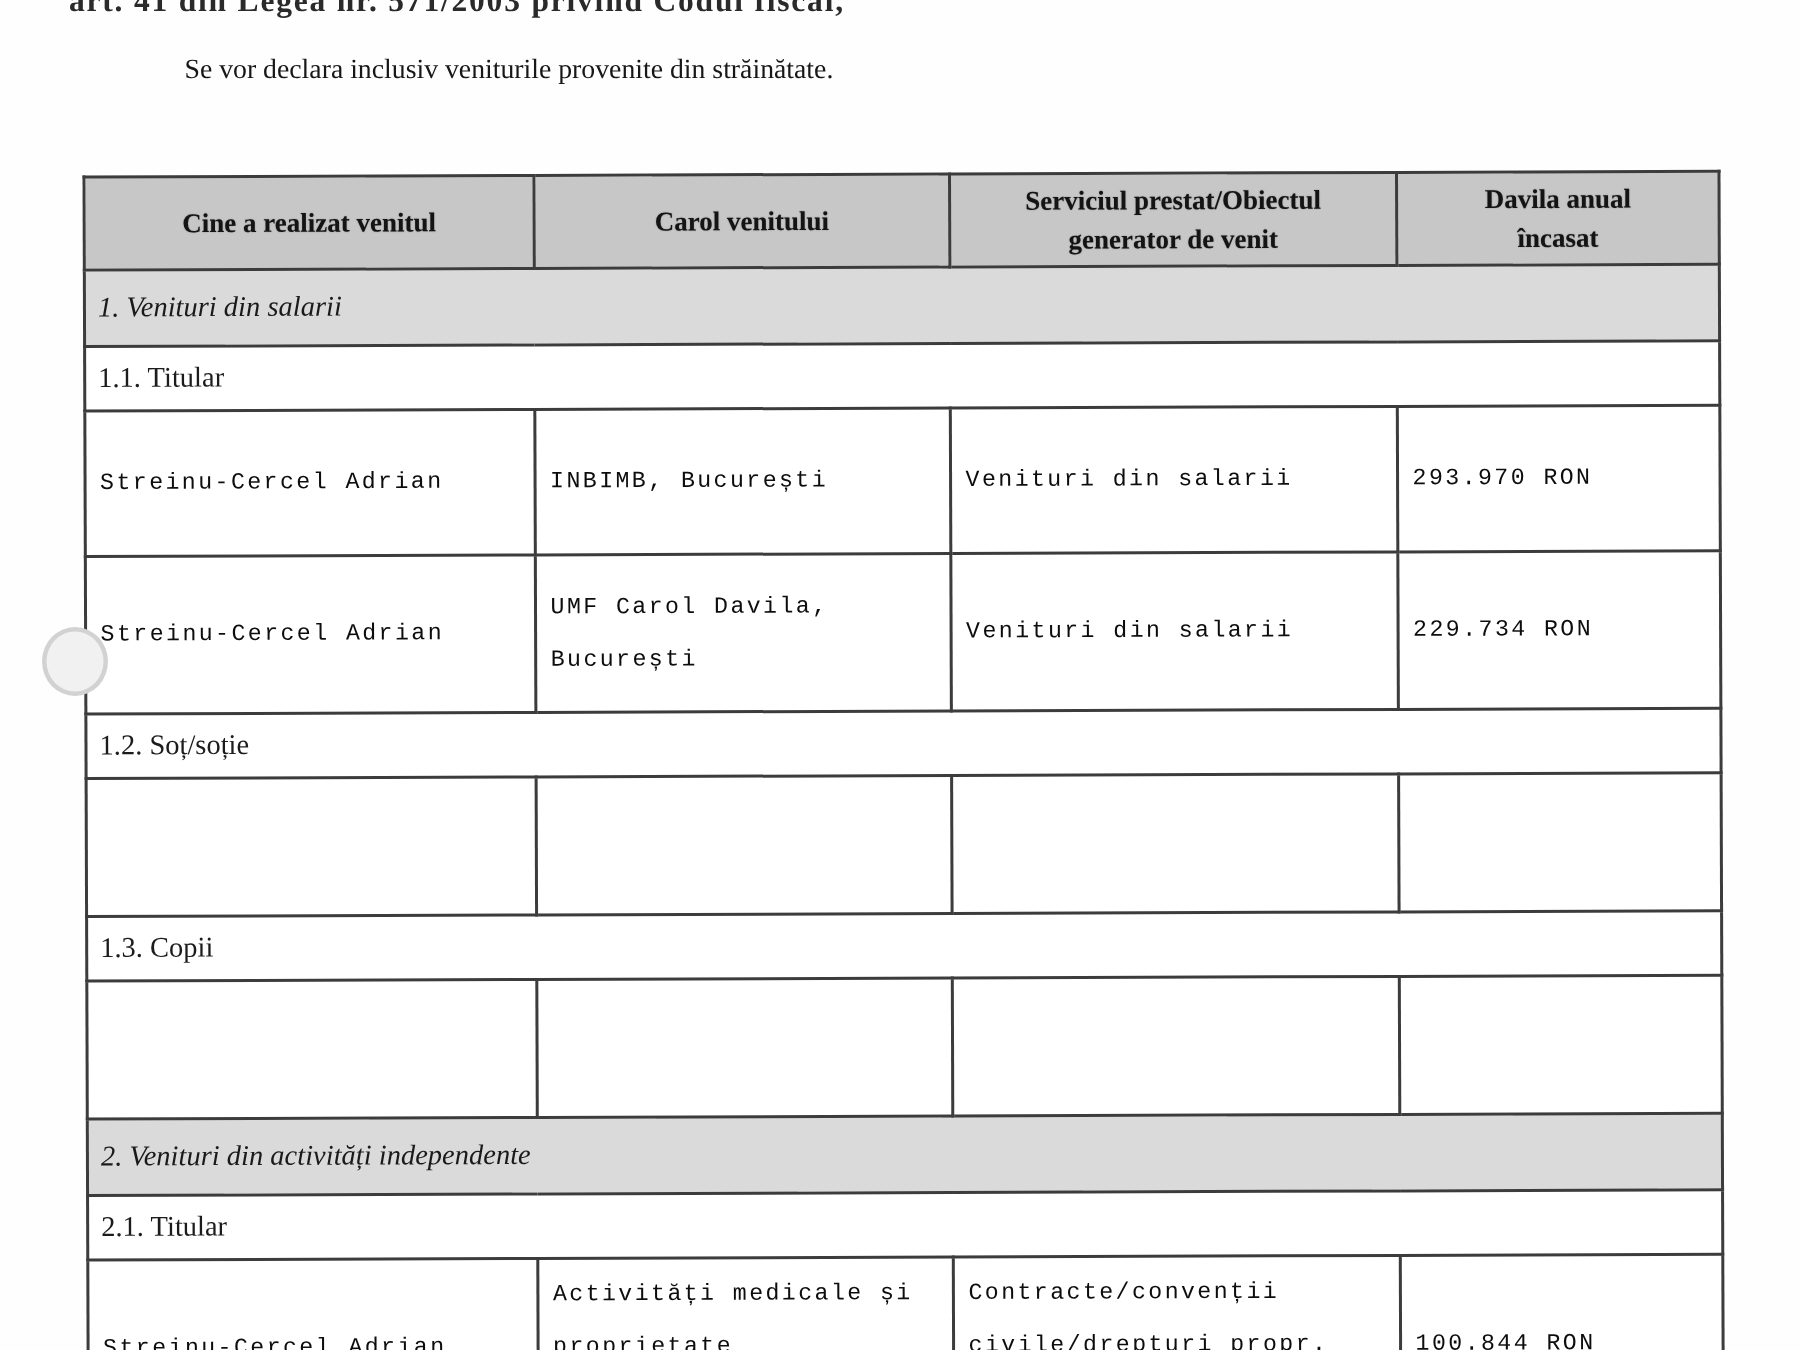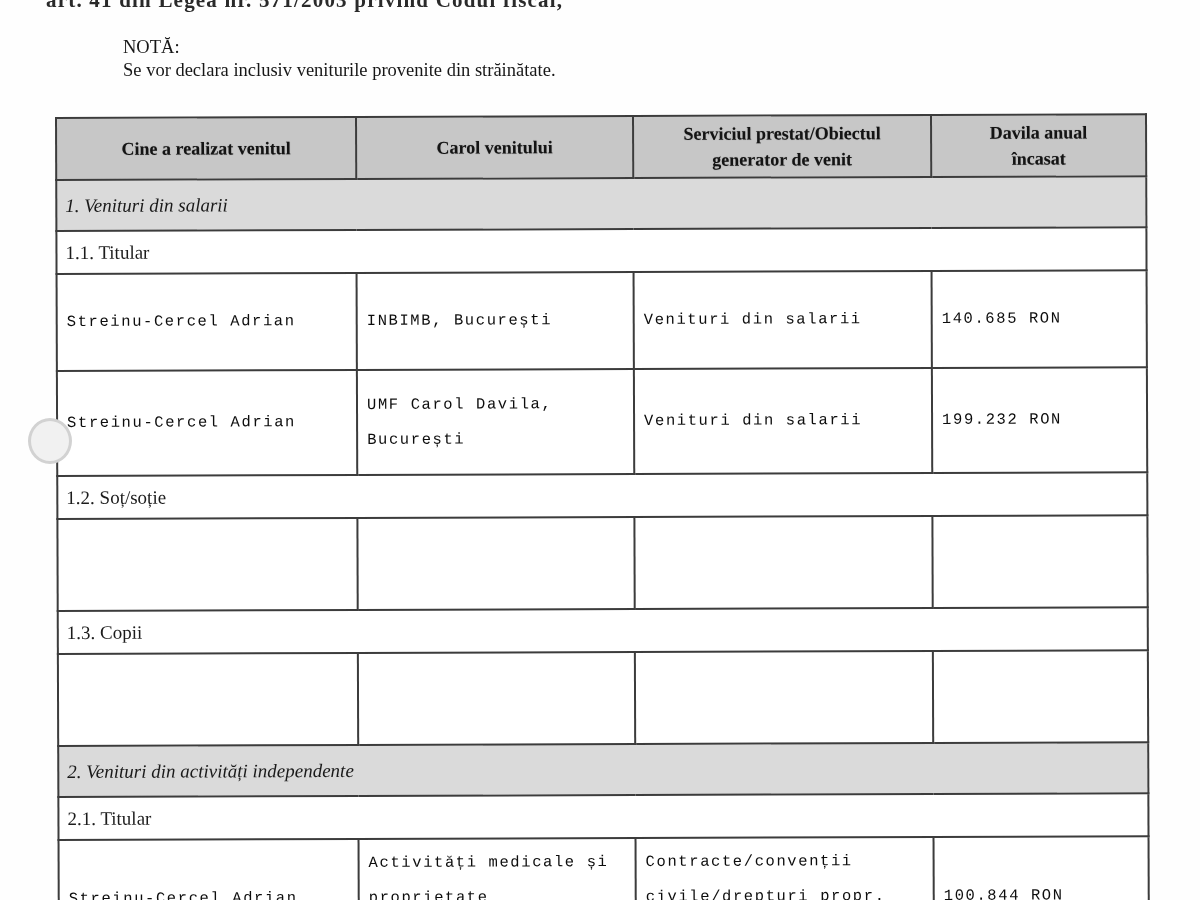--- a/index.html
+++ b/index.html
@@ -116,21 +116,20 @@
   tr.row-2 td { height: 91px; }
   tr.row-3 td { height: 99px; }
   tr.empty td { height: 78px; }
 </style>
 </head>
 <body>
 
 <div class="top-cut-line">art. 41 din Legea nr. 571/2003 privind Codul fiscal,</div>
 
 <div class="note-block">
-  <div>NOTĂ:</div>
   <div>Se vor declara inclusiv veniturile provenite din străinătate.</div>
 </div>
 
 <div class="punch-hole"></div>
 
 <div class="table-wrap">
   <table class="decl">
     <colgroup>
       <col style="width:300px">
       <col style="width:277px">
@@ -153,29 +152,29 @@
     </tr>
 
     <tr class="sub">
       <td colspan="4">1.1. Titular</td>
     </tr>
 
     <tr class="data row-1">
       <td>Streinu-Cercel Adrian</td>
       <td>INBIMB, București</td>
       <td>Venituri din salarii</td>
-      <td>140.685 RON</td>
+      <td>293.970 RON</td>
     </tr>
 
     <tr class="data row-2">
       <td>Streinu-Cercel Adrian</td>
       <td>UMF Carol Davila,
 București</td>
       <td>Venituri din salarii</td>
-      <td>199.232 RON</td>
+      <td>229.734 RON</td>
     </tr>
 
     <tr class="sub">
       <td colspan="4">1.2. Soț/soție</td>
     </tr>
 
     <tr class="data empty">
       <td></td>
       <td></td>
       <td></td>

